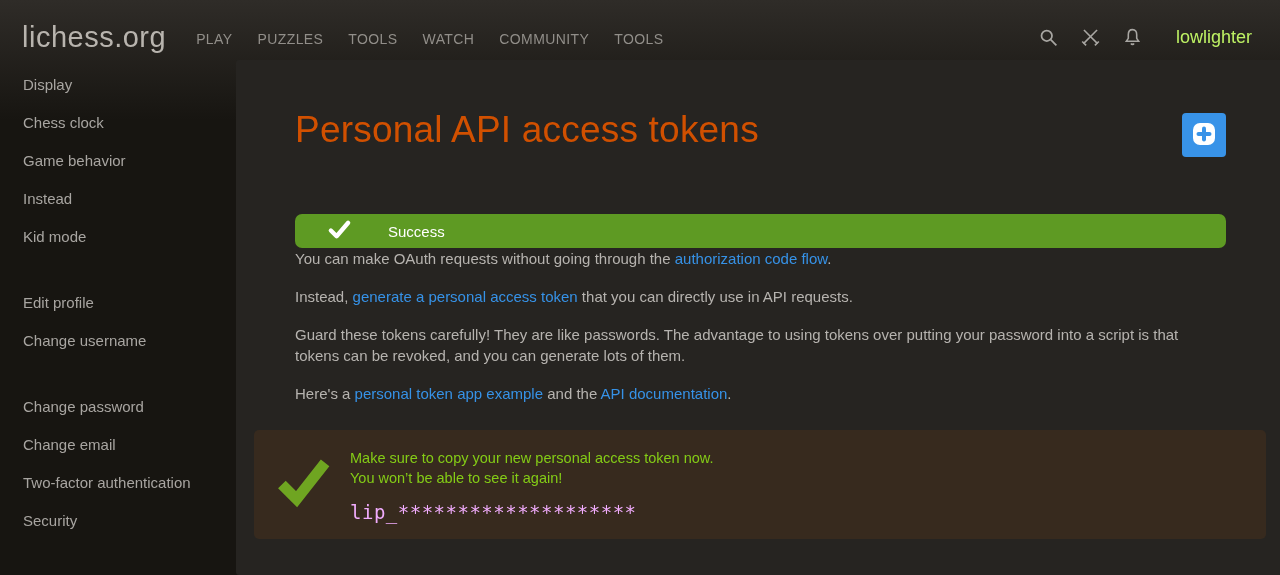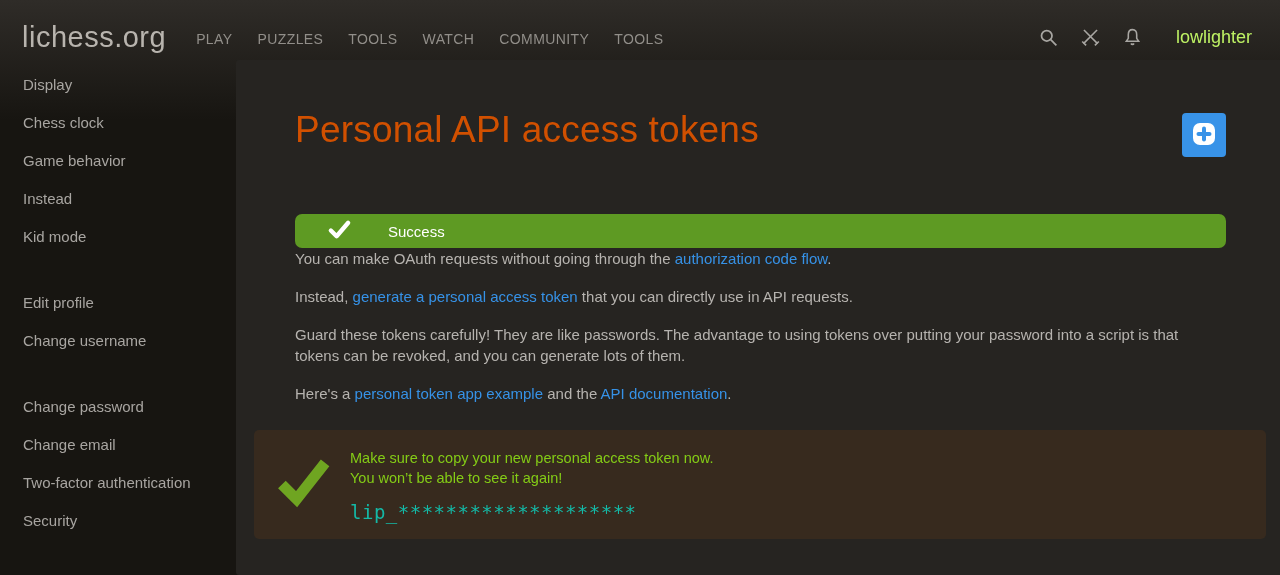--- a/index.html
+++ b/index.html
@@ -150,21 +150,21 @@
   .note-line {
     font-size: 14.5px;
     line-height: 20px;
     color: #84cc16;
   }
   .token-value {
     margin-top: 13px;
     font-family: "DejaVu Sans Mono", "Liberation Mono", monospace;
     font-size: 19px;
     letter-spacing: 0.5px;
-    color: #14b8a6;
+    color: #f0abfc;
   }
 </style>
 </head>
 <body>
 
 <header class="topnav">
   <span class="logo">lichess.org</span>
   <nav class="nav-items">
     <span class="nav-item">PLAY</span>
     <span class="nav-item">PUZZLES</span>

